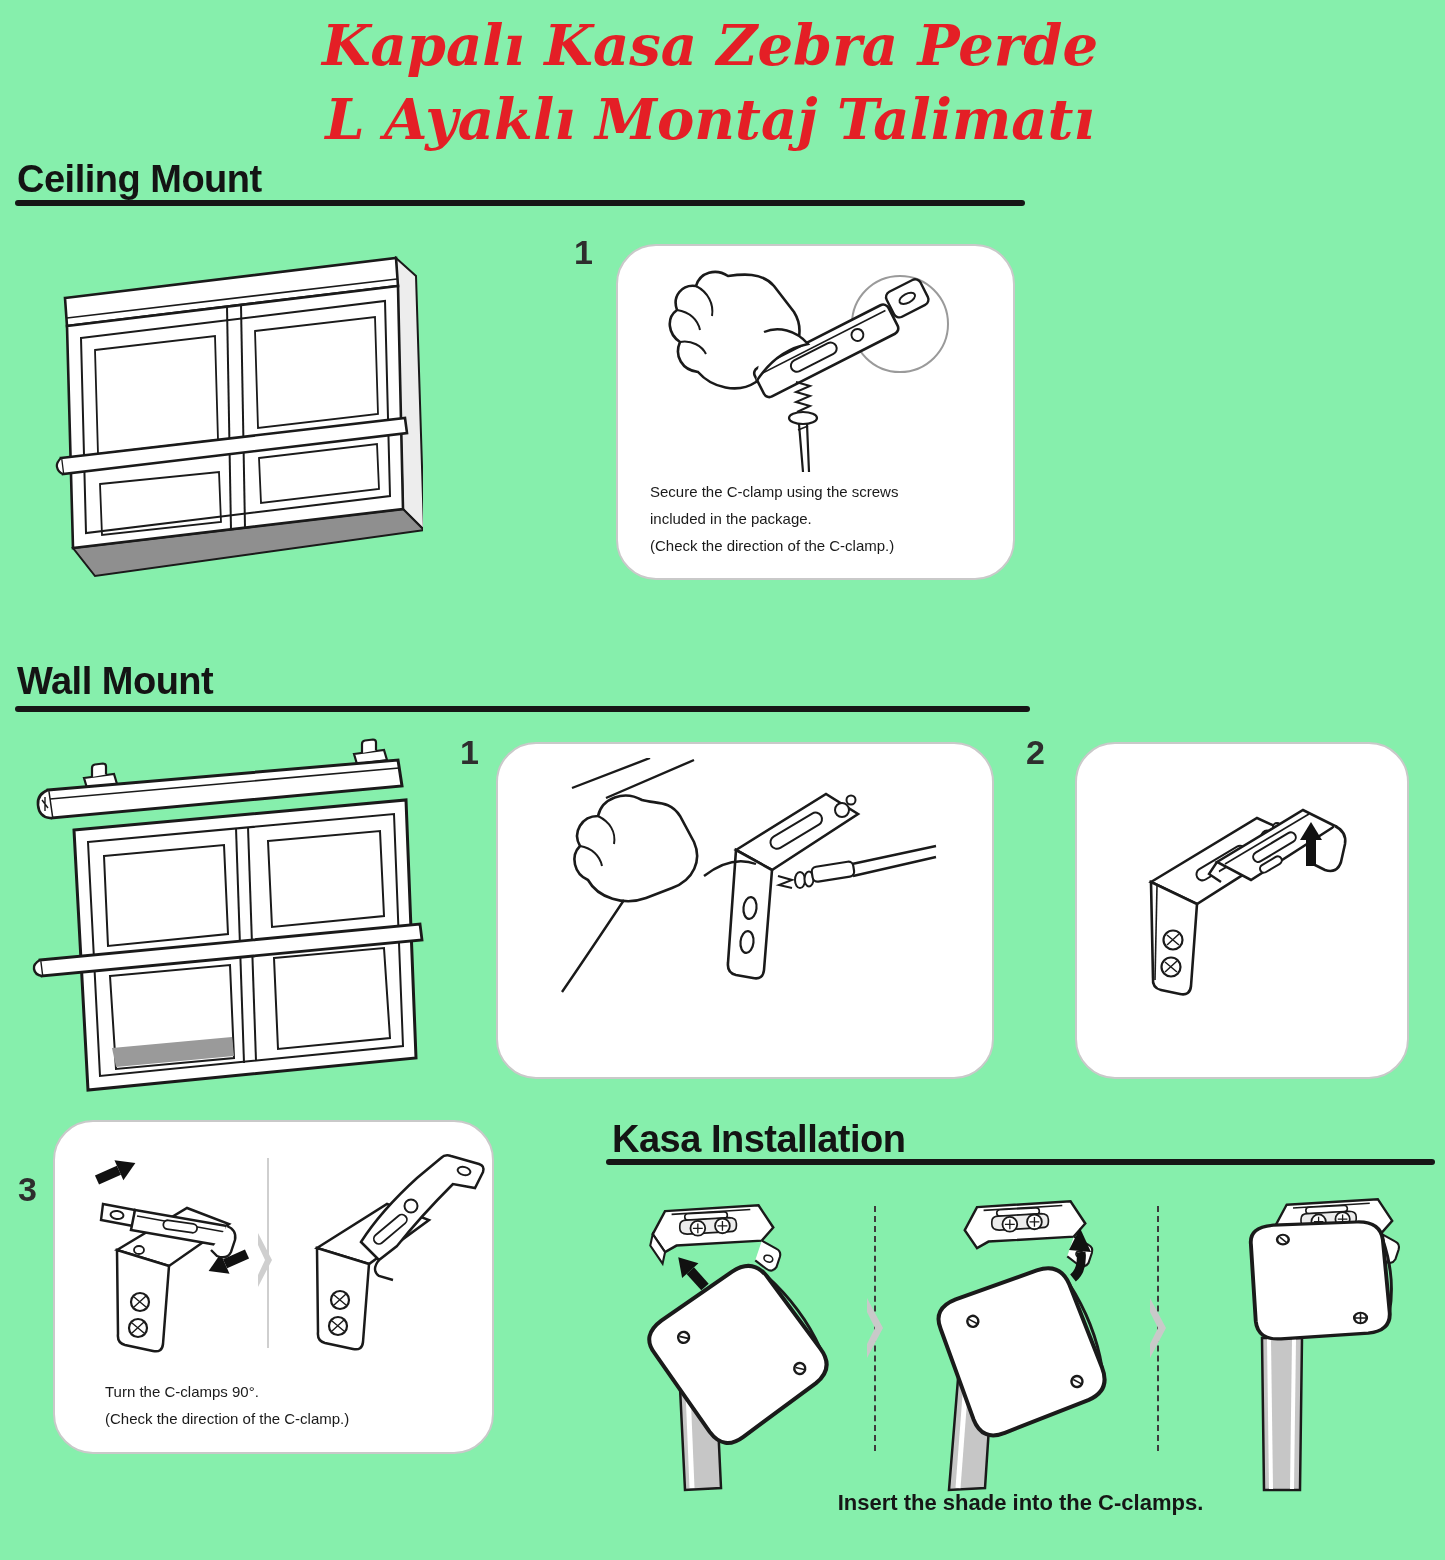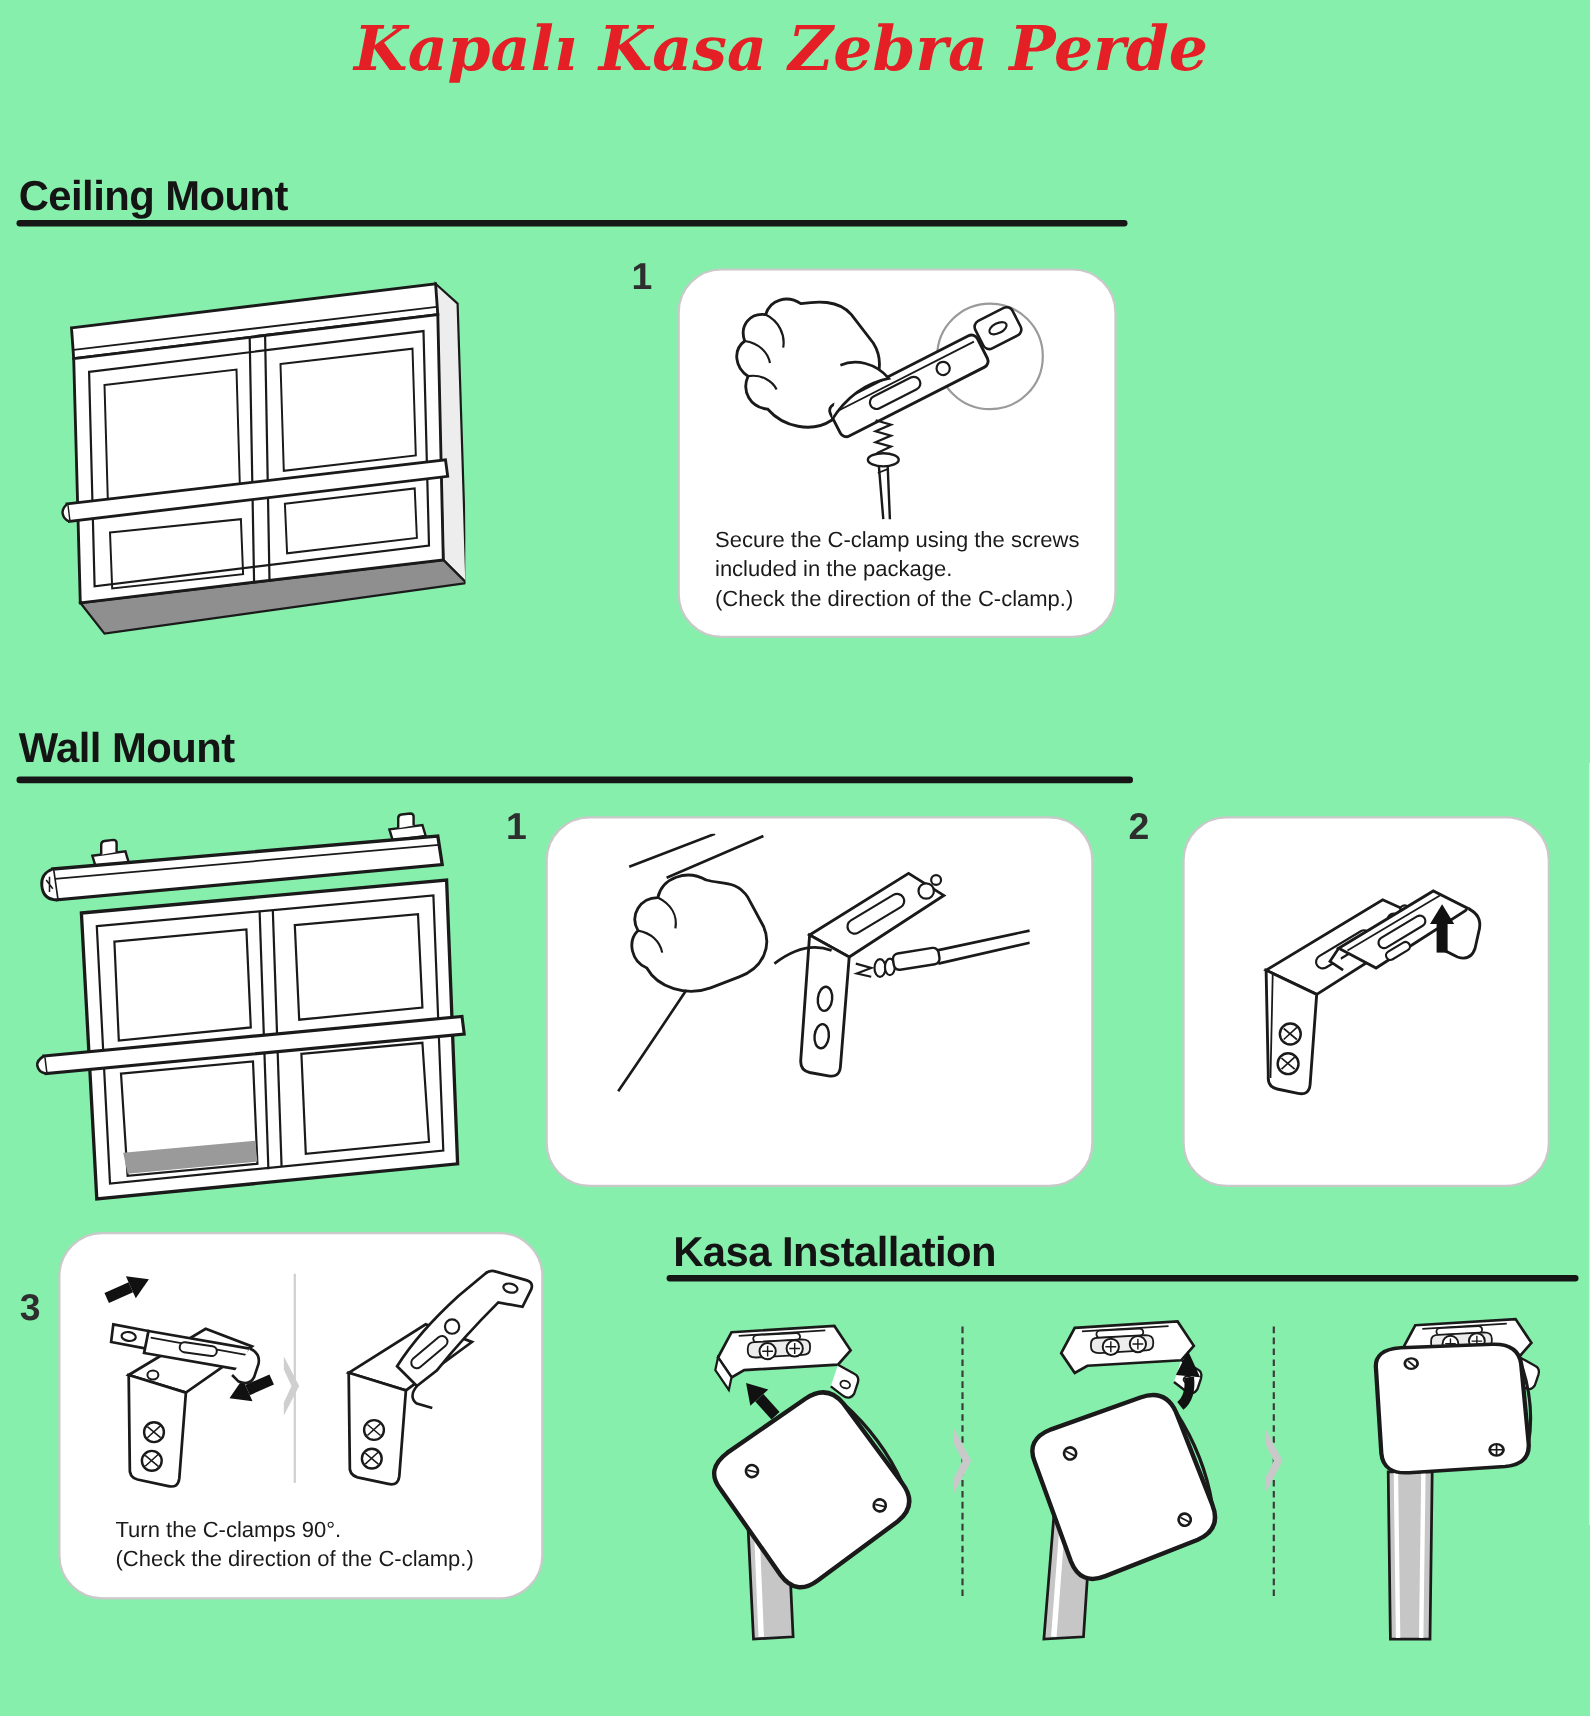--- a/index.html
+++ b/index.html
@@ -6,33 +6,34 @@
   .page{position:relative;width:1445px;height:1560px;background:#86efac;overflow:hidden;
         font-family:"Liberation Sans",sans-serif;color:#1a1a1a;}
   .abs{position:absolute;}
   .title{position:absolute;left:0;top:8px;width:1420px;text-align:center;
          font-family:"DejaVu Serif",serif;font-style:italic;font-weight:600;
          font-size:56px;line-height:74px;color:#e41f26;}
   .h2{position:absolute;font-weight:bold;font-size:38px;letter-spacing:-0.5px;color:#141414;margin-top:12px;}
   .rule{position:absolute;height:6px;background:#161616;border-radius:3px;}
   .stepnum{position:absolute;font-weight:bold;font-size:34px;color:#2e2e2e;}
   .box{position:absolute;border:2px solid #c9c9c9;border-radius:40px;background:#fff;}
-  .caption{position:absolute;font-size:20px;line-height:27px;color:#1a1a1a;white-space:pre-line;}
+  .caption{position:absolute;font-size:15px;line-height:27px;color:#1a1a1a;white-space:pre-line;}
   .finalcap{position:absolute;font-size:22px;font-weight:bold;text-align:center;color:#161616;}
   .dashsep{position:absolute;width:0;border-left:2.5px dashed #3c3c3c;}
   .divider{position:absolute;width:2px;background:#cfcfcf;}
   svg{display:block;}
 </style>
 </head>
 <body>
 
 <div class="page">
 
   <div class="title">
     <div>Kapalı Kasa Zebra Perde</div>
+    <div>L Ayaklı Montaj Talimatı</div>
   </div>
 
   <div class="h2" style="left:17px;top:146px">Ceiling Mount</div>
   <div class="rule" style="left:15px;top:200px;width:1010px"></div>
 
   <svg class="abs" style="left:55px;top:246px" width="368" height="342" viewBox="0 0 368 342">
     <polygon points="341,12 361,30 369,284 348,263" fill="#ededed" stroke="#1a1a1a" stroke-width="2"></polygon>
     <polygon points="18,302 348,263 369,284 40,330" fill="#8f8f8f" stroke="#1a1a1a" stroke-width="2"></polygon>
     <polygon points="10,52 341,12 343,40 12,80" fill="#fff" stroke="#1a1a1a" stroke-width="2.6"></polygon>
     <line x1="12" y1="72" x2="342" y2="33" stroke="#1a1a1a" stroke-width="1.6"></line>
@@ -322,14 +323,15 @@
     <g transform="translate(3,30) scale(0.97,0.80)">
       <path d="M26,4 L112,0 Q136,-1 139,22 L146,112 Q148,136 124,139 L34,146 Q10,148 8,124 L3,28 Q1,6 26,4 Z" fill="#fff" stroke="#1a1a1a" stroke-width="4"></path>
       <path d="M139,22 Q152,68 146,112" fill="none" stroke="#1a1a1a" stroke-width="3"></path>
       <circle cx="36" cy="22" r="6" fill="#fff" stroke="#1a1a1a" stroke-width="2.6"></circle>
       <path d="M33,19 l7,7" stroke="#1a1a1a" stroke-width="1.8"></path>
       <circle cx="116" cy="120" r="6.5" fill="#fff" stroke="#1a1a1a" stroke-width="2.6"></circle>
       <path d="M110,120 l13,0 M116,114 l0,13" stroke="#1a1a1a" stroke-width="1.6"></path>
     </g>
   </svg>
 
+  <div class="finalcap" style="left:606px;top:1490px;width:829px">Insert the shade into the C-clamps.</div>
 
 </div>
 
 </body></html>

